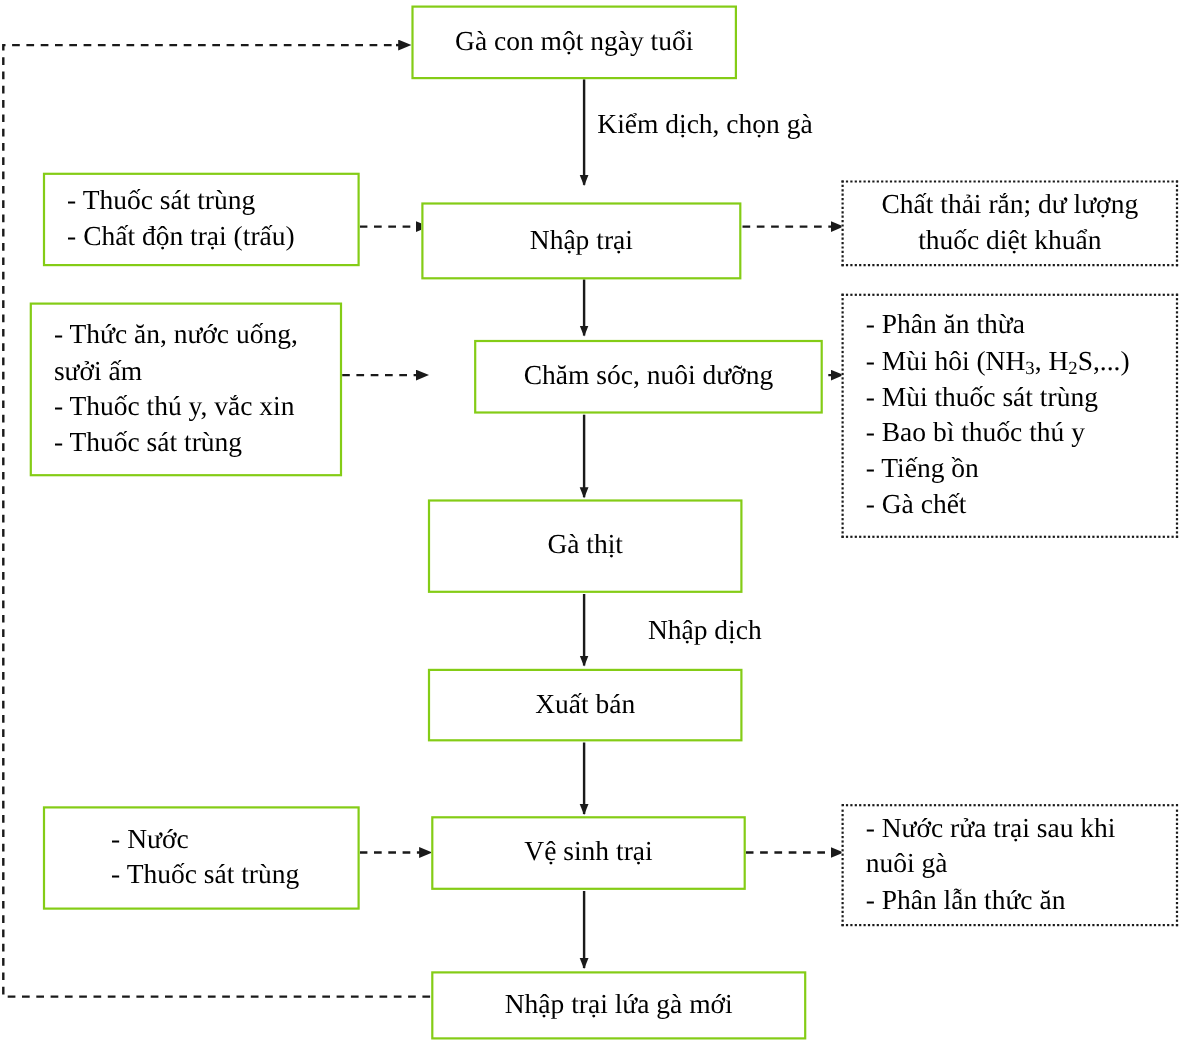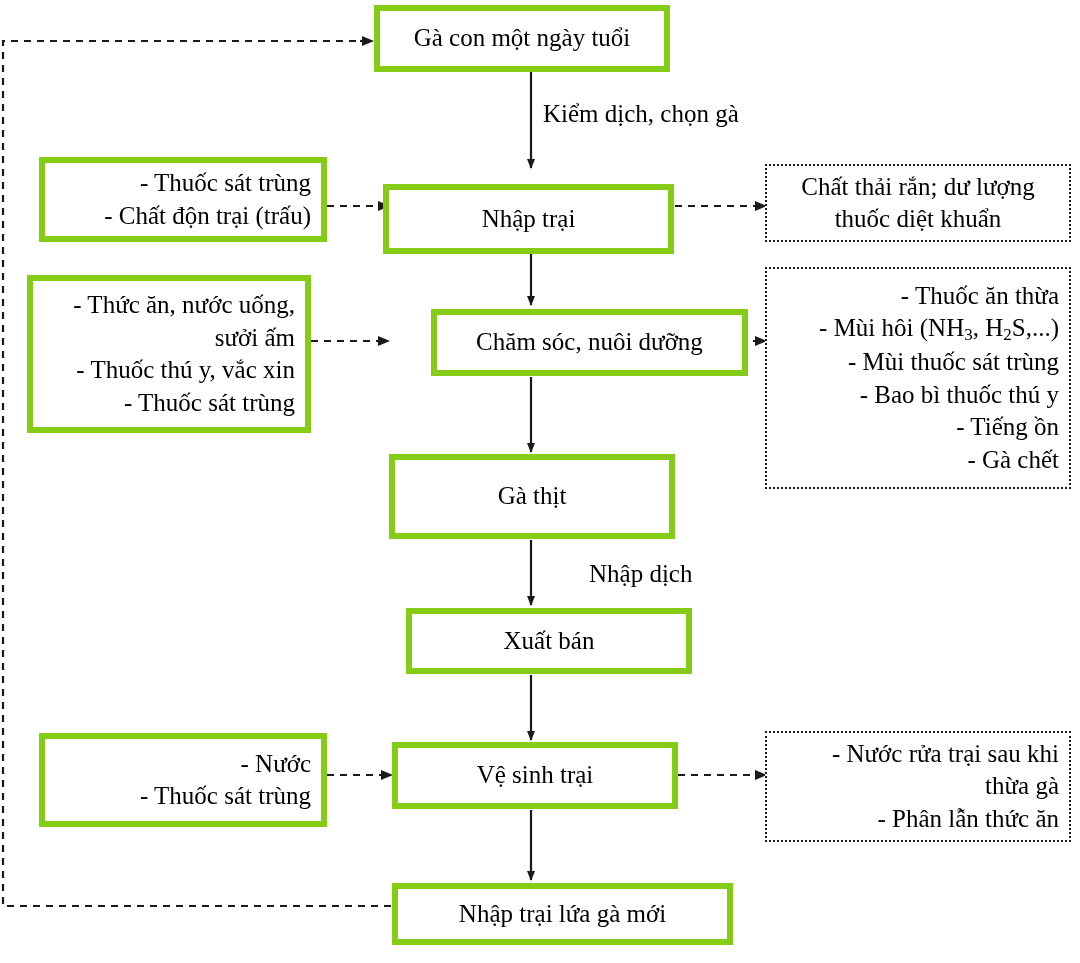--- a/index.html
+++ b/index.html
@@ -23,31 +23,31 @@
   .node {
     position: absolute;
     box-sizing: border-box;
     background: #ffffff;
     display: flex;
     flex-direction: column;
     justify-content: center;
     line-height: 1.30;
   }
   .node.solid {
-    border: 6px solid #84cc16;
+    border: 2px solid #84cc16;
   }
   .node.dotted {
     border: 2px dotted #1a1a1a;
   }
   .node.center {
     align-items: center;
     text-align: center;
   }
   .node.left {
-    align-items: flex-end;
+    align-items: flex-start;
     text-align: left;
   }
   .node .line {
     display: block;
     white-space: pre;
   }
   .process { font-size: 25px; }
   .io      { font-size: 25px; }
   .node.left .line { padding-left: 20px; padding-right: 10px; white-space: normal; }
 
@@ -124,21 +124,21 @@
   </div>
 
   <div class="node solid center process" style="left:383px; top:309px; width:317px; height:67px;margin-left:48px;">
     <span class="line">Chăm sóc, nuôi dưỡng</span>
   </div>
 
   <div class="node solid center process" style="left:389px; top:454px; width:286px; height:85px;">
     <span class="line">Gà thịt</span>
   </div>
 
-  <div class="node solid center process" style="left:406px; top:608px; width:286px; height:66px;">
+  <div class="node solid center process" style="left:389px; top:608px; width:286px; height:66px;">
     <span class="line">Xuất bán</span>
   </div>
 
   <div class="node solid center process" style="left:392px; top:742px; width:286px; height:67px;align-items:center;">
     <span class="line">Vệ sinh trại</span>
   </div>
 
   <div class="node solid center process" style="left:392px; top:883px; width:341px; height:62px;">
     <span class="line">Nhập trại lứa gà mới</span>
   </div>
@@ -159,31 +159,31 @@
     <span class="line">- Nước</span>
     <span class="line">- Thuốc sát trùng</span>
   </div>
 
   <div class="node dotted center io" style="left:765px; top:164px; width:306px; height:78px;">
     <span class="line">Chất thải rắn; dư lượng</span>
     <span class="line">thuốc diệt khuẩn</span>
   </div>
 
   <div class="node dotted left io" style="left:765px; top:267px; width:306px; height:222px;">
-    <span class="line">- Thuốc ăn thừa</span>
+    <span class="line">- Phân ăn thừa</span>
     <span class="line" id="care-waste-line-1">- Mùi hôi (NH<sub>3</sub>, H<sub>2</sub>S,...)</span>
     <span class="line">- Mùi thuốc sát trùng</span>
     <span class="line">- Bao bì thuốc thú y</span>
     <span class="line">- Tiếng ồn</span>
     <span class="line">- Gà chết</span>
   </div>
 
   <div class="node dotted left io justify" style="left:765px; top:731px; width:306px; height:111px;">
     <span class="line">- Nước rửa trại sau khi</span>
-    <span class="line">thừa gà</span>
+    <span class="line">nuôi gà</span>
     <span class="line">- Phân lẫn thức ăn</span>
   </div>
 
   <div class="edge-label" style="left:543px; top:100px;">Kiểm dịch, chọn gà</div>
 
   <div class="edge-label" style="left:589px; top:560px;">Nhập dịch</div>
 
 </div>
 
 </body></html>

